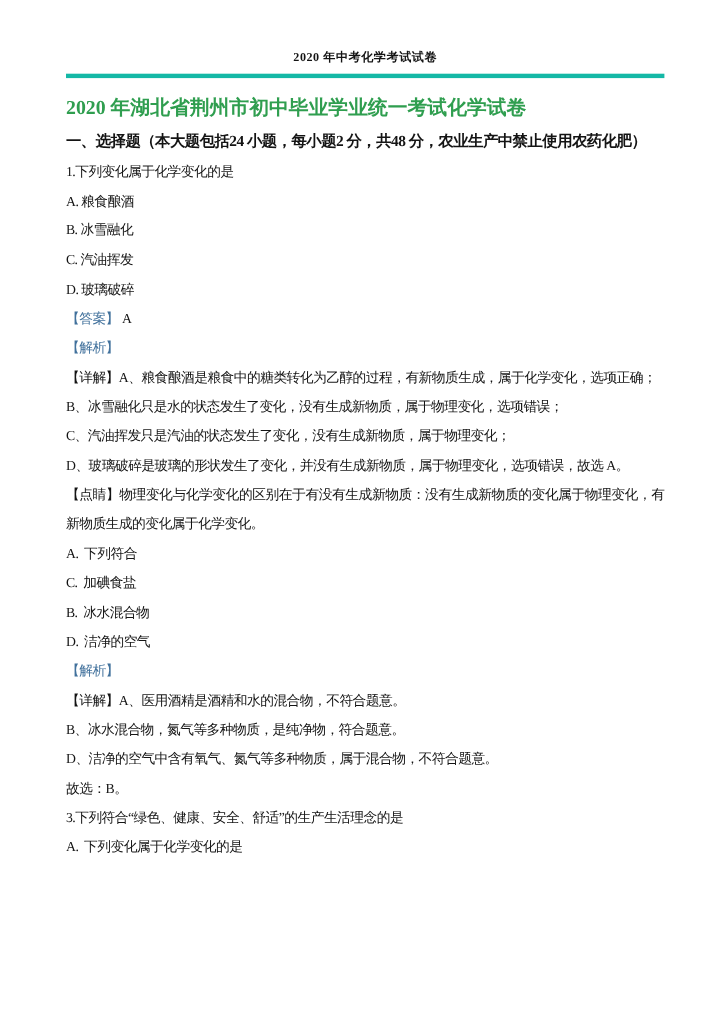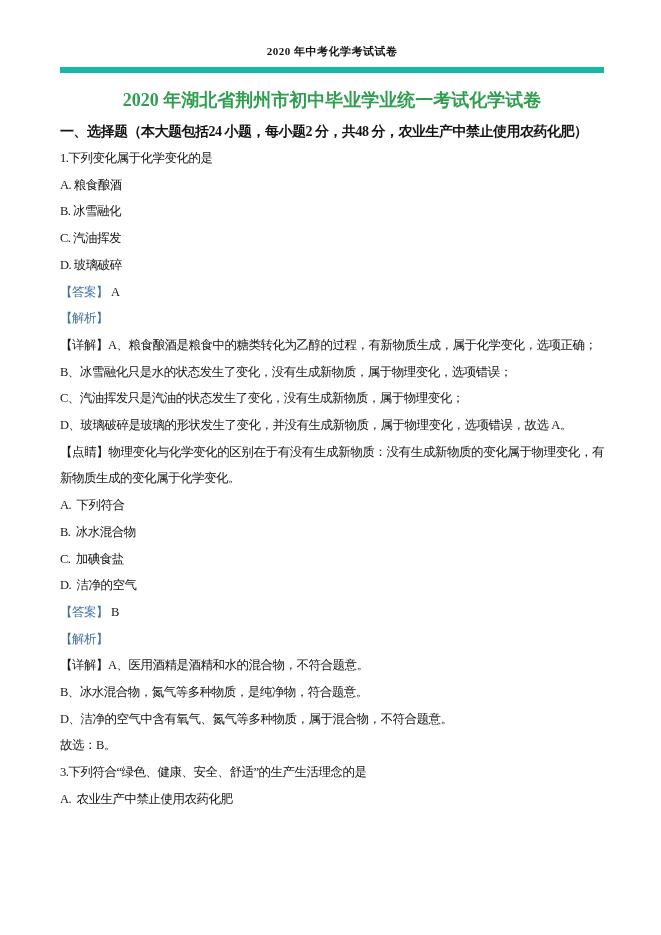--- a/index.html
+++ b/index.html
@@ -16,32 +16,32 @@
     width: 661px;
     height: 935px;
     overflow: hidden;
     font-family: "Liberation Serif", "DejaVu Serif", serif;
     color: var(--body-text);
   }
   .page-header {
     margin: 0 57px 0 60px;
     padding-top: 44px;
     padding-bottom: 8px;
-    border-bottom: 6px solid #14b8a6;
+    border-bottom: 4px solid #14b8a6;
     text-align: center;
     font-size: 11px;
     font-weight: bold;
     letter-spacing: 0.5px;
   }
   .content {
     padding: 0 57px 0 60px;
   }
   .doc-title {
     margin: 17px 0 0 0;
-    text-align: center;
+    text-align: left;
     font-size: 18px;
     line-height: 21px;
     font-weight: bold;
     color: var(--title-green);
   }
   .section-heading {
     margin: 12px 0 0 0;
     font-size: 14px;
     line-height: 17px;
     font-weight: bold;
@@ -89,28 +89,27 @@
       <p class="line">D. 玻璃破碎</p>
       <p class="line"><span class="marker">【答案】</span><span class="answer-value">A</span></p>
       <p class="line"><span class="marker">【解析】</span></p>
       <p class="line">【详解】A、粮食酿酒是粮食中的糖类转化为乙醇的过程，有新物质生成，属于化学变化，选项正确；</p>
       <p class="line">B、冰雪融化只是水的状态发生了变化，没有生成新物质，属于物理变化，选项错误；</p>
       <p class="line">C、汽油挥发只是汽油的状态发生了变化，没有生成新物质，属于物理变化；</p>
       <p class="line">D、玻璃破碎是玻璃的形状发生了变化，并没有生成新物质，属于物理变化，选项错误，故选 A。</p>
       <p class="line">【点睛】物理变化与化学变化的区别在于有没有生成新物质：没有生成新物质的变化属于物理变化，有新物质生成的变化属于化学变化。</p>
 
       <p class="line">A.  下列符合</p>
+      <p class="line">C.  加碘食盐</p>
       <p class="line">B.  冰水混合物</p>
-      <p class="line">C.  加碘食盐</p>
       <p class="line">D.  洁净的空气</p>
-      <p class="line"><span class="marker">【答案】</span><span class="answer-value">B</span></p>
       <p class="line"><span class="marker">【解析】</span></p>
       <p class="line">【详解】A、医用酒精是酒精和水的混合物，不符合题意。</p>
       <p class="line">B、冰水混合物，氮气等多种物质，是纯净物，符合题意。</p>
       <p class="line">D、洁净的空气中含有氧气、氮气等多种物质，属于混合物，不符合题意。</p>
       <p class="line">故选：B。</p>
 
       <p class="line">3.下列符合“绿色、健康、安全、舒适”的生产生活理念的是</p>
-      <p class="line">A.  农业生产中禁止使用农药化肥</p>
+      <p class="line">A.  下列变化属于化学变化的是</p>
 
     </div>
   </div>
 </div>
 
 </body></html>

